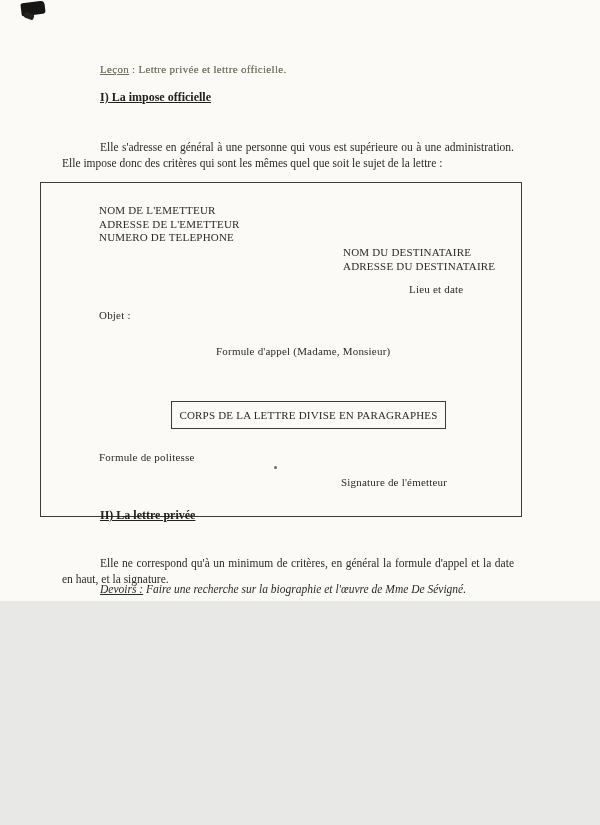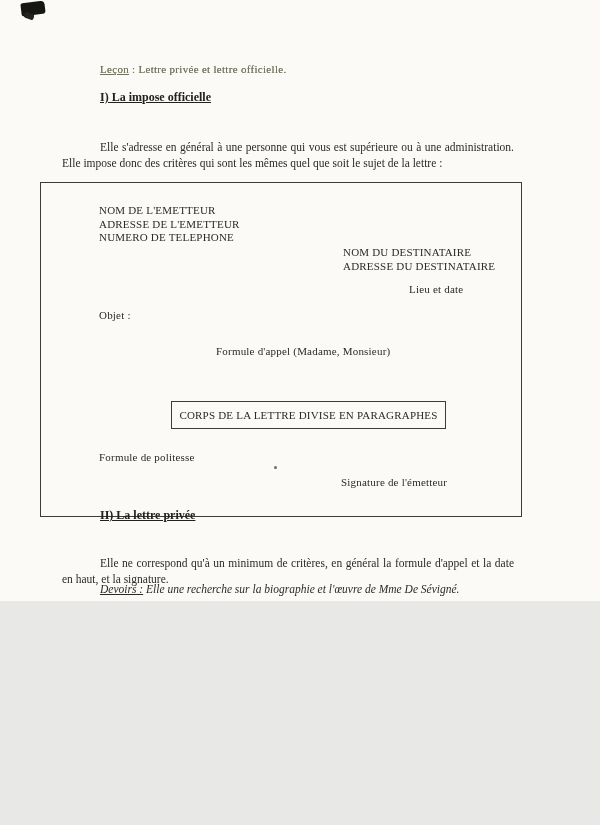--- a/index.html
+++ b/index.html
@@ -143,15 +143,15 @@
         <span>CORPS DE LA LETTRE DIVISE EN PARAGRAPHES</span>
       </div>
     <div class="abs closing">Formule de politesse</div>
     <div class="abs signature">Signature de l'émetteur</div>
   </div>
 
   <div class="abs section-title title-2">II) La lettre privée</div>
 
   <div class="abs para para-2">Elle ne correspond qu'à un minimum de critères, en général la formule d'appel et la date en haut, et la signature.</div>
 
-  <div class="abs homework"><span class="u">Devoirs :</span><span> Elle une recherche sur la biographie et l'œuvre de Mme De Sévigné.</span></div>
+  <div class="abs homework"><span class="u">Devoirs :</span><span> Faire une recherche sur la biographie et l'œuvre de Mme De Sévigné.</span></div>
 
 </div>
 
 </body></html>

